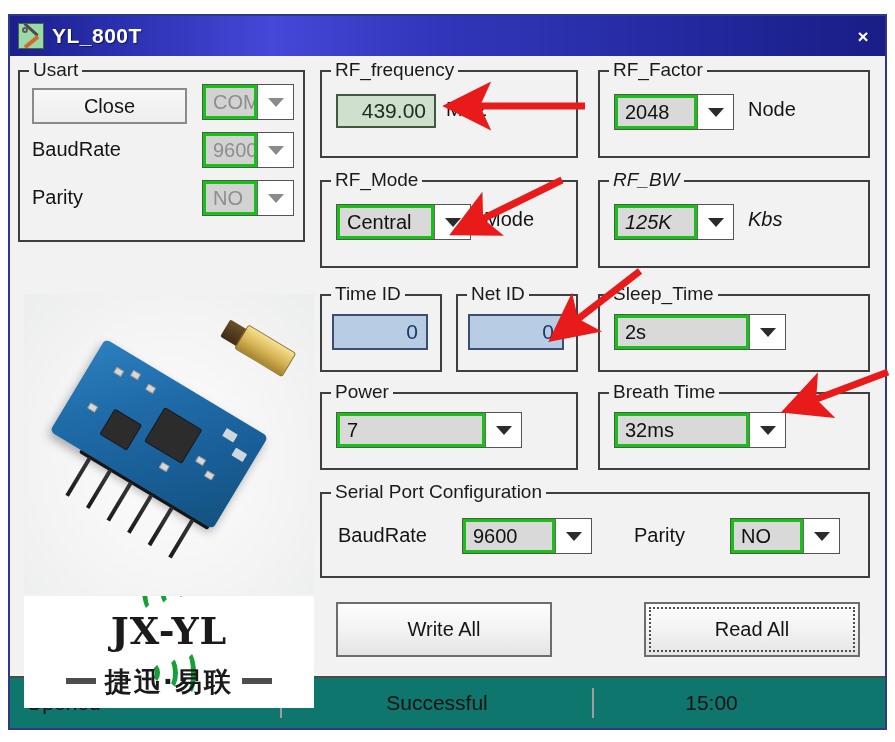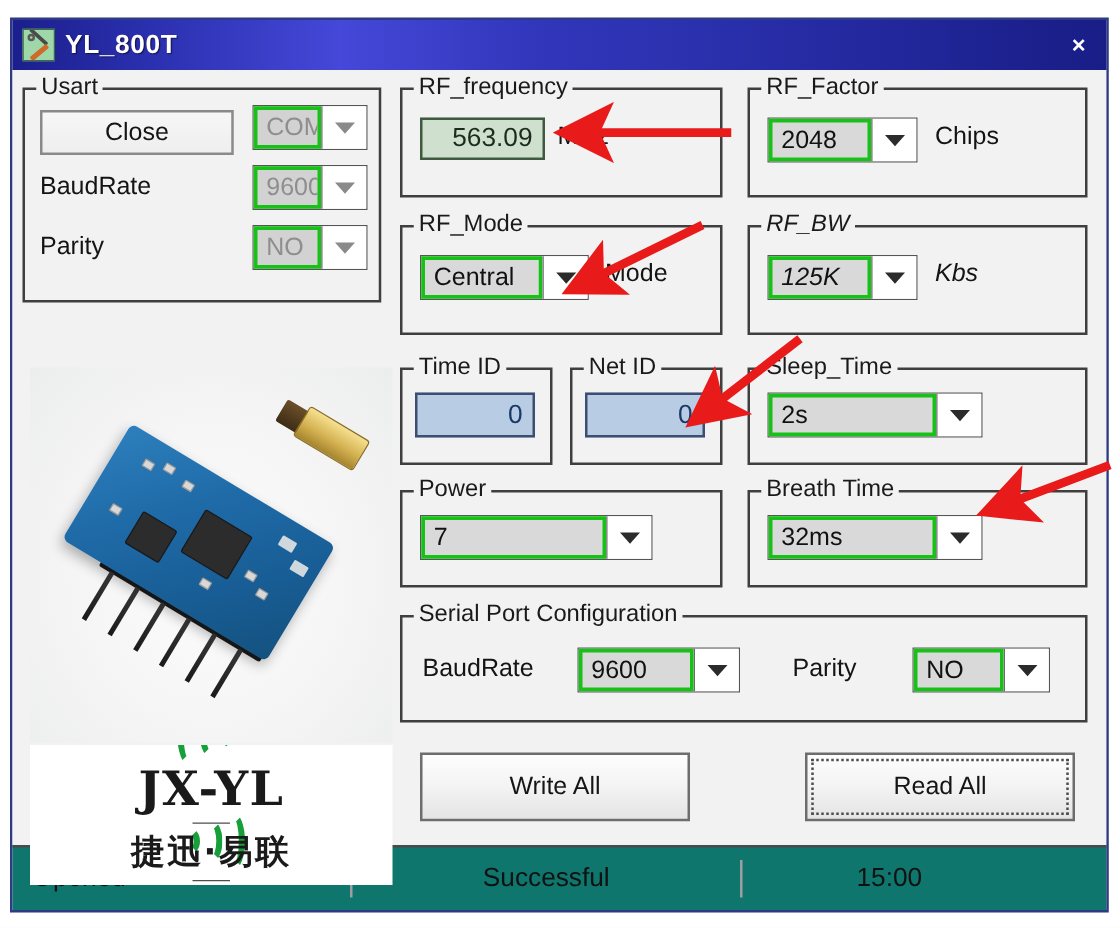--- a/index.html
+++ b/index.html
@@ -313,21 +313,20 @@
     color: #1a1a1a;
     letter-spacing: 1px;
     padding: 0 5px;
     line-height: 1;
   }
   .logo .row2 {
     position: absolute;
     left: 0; top: 62px; width: 290px; height: 46px;
     display: flex; align-items: center; justify-content: center;
     gap: 9px;
-    flex-direction: column;
   }
   .logo .dash {
     width: 30px; height: 6px; background: #4d4d4d;
   }
   .logo .cn {
     font-family: "DejaVu Sans", sans-serif;
     font-weight: bold;
     font-size: 27px;
     color: #1a1a1a;
     letter-spacing: 2px;
@@ -458,33 +457,33 @@
         </div>
         <div class="row2">
           <span class="dash"></span>
           <span class="cn">捷迅·易联</span>
           <span class="dash"></span>
         </div>
       </div>
 
       <div class="group" style="left:310px; top:14px; width:258px; height:88px;">
         <span class="legend">RF_frequency</span>
-        <div class="greenbox" style="left:14px; top:22px; width:100px;">563.09</div>
+        <div class="greenbox" style="left:14px; top:22px; width:100px;">439.00</div>
         <span class="unit" style="left:124px; top:26px;">MHz</span>
       </div>
 
       <div class="group" style="left:588px; top:14px; width:272px; height:88px;">
         <span class="legend">RF_Factor</span>
         <div class="combo" style="left:14px; top:22px; width:120px;">
           <span class="field enabled">2048</span>
           <span class="arrow">
               <i></i>
             </span>
         </div>
-        <span class="unit" style="left:148px; top:26px;">Chips</span>
+        <span class="unit" style="left:148px; top:26px;">Node</span>
       </div>
 
       <div class="group" style="left:310px; top:124px; width:258px; height:88px;">
         <span class="legend">RF_Mode</span>
         <div class="combo" style="left:14px; top:22px; width:135px;">
           <span class="field enabled">Central</span>
           <span class="arrow">
               <i></i>
             </span>
         </div>

